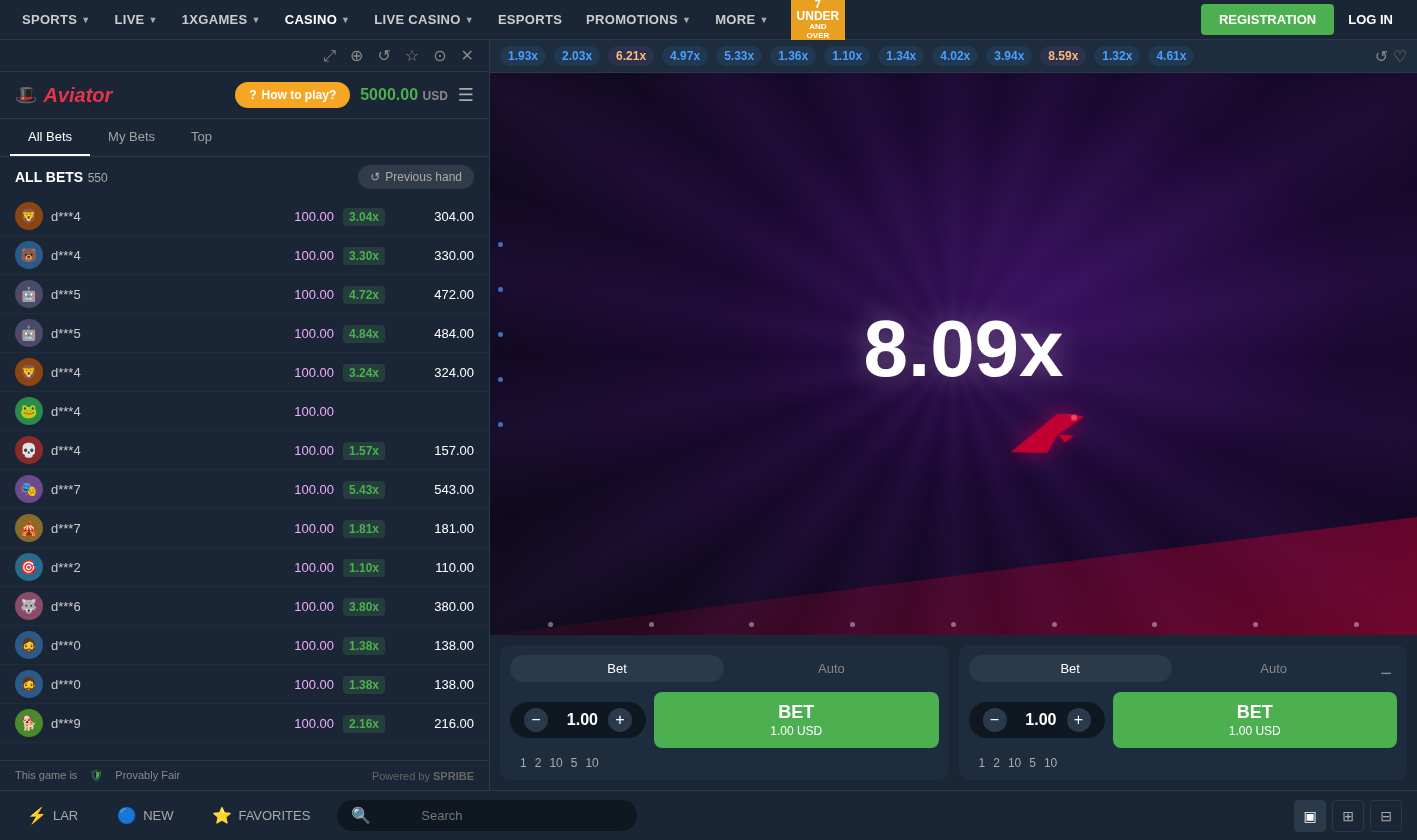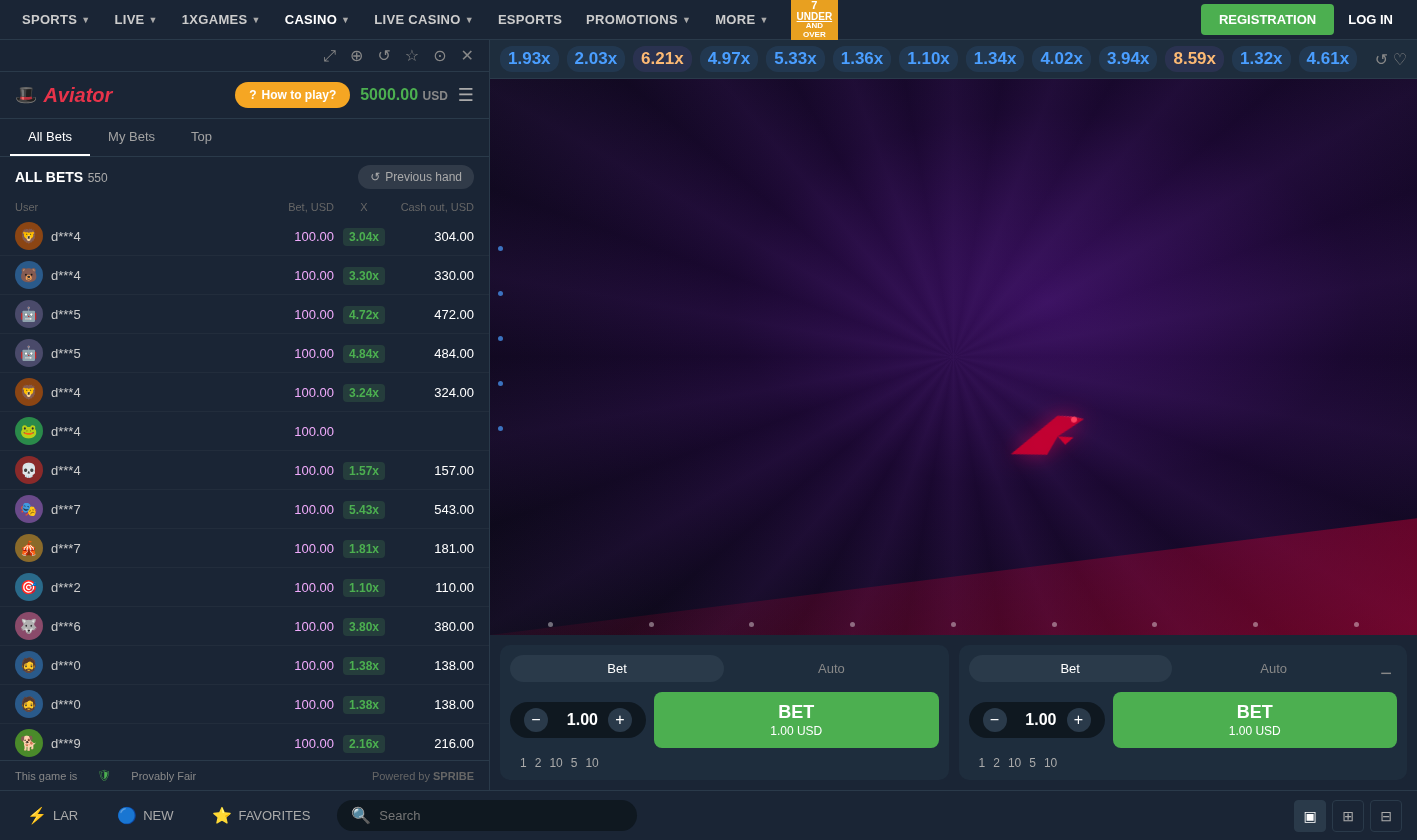--- a/index.html
+++ b/index.html
@@ -113,35 +113,35 @@
       font-size: 12px; font-weight: 700; padding: 2px 6px; border-radius: 4px;
     }
     .cashout-amount { width: 80px; text-align: right; color: #fff; font-size: 13px; }
 
     
     .left-panel-footer {
       padding: 8px 15px; border-top: 1px solid #2a3a4a;
       display: flex; align-items: center; justify-content: space-between;
       font-size: 11px; color: #666;
     }
-    .provably-fair { display: flex; align-items: center; gap: 20px; color: #888; }
+    .provably-fair { display: flex; gap: 12px; color: #888; }
     .shield-icon { color: #4caf50; }
 
     
     .right-panel {
       flex: 1; display: flex; flex-direction: column;
     }
 
     
     .multiplier-bar {
       display: flex; align-items: center; background: #1e2d3d; padding: 6px 10px;
       gap: 8px; border-bottom: 1px solid #2a3a4a; overflow: hidden;
     }
     .mult-chip {
-      font-size: 17px; font-weight: 700; padding: 3px 8px; border-radius: 12px;
+      font-size: 12px; font-weight: 700; padding: 3px 8px; border-radius: 12px;
       white-space: nowrap; cursor: pointer;
     }
     .mult-blue { color: #4a9eff; background: rgba(74,158,255,0.1); }
     .mult-purple { color: #fdba74; background: rgba(160,96,255,0.1); }
     .mult-scroll { color: #888; font-size: 16px; cursor: pointer; margin-left: auto; display: flex; align-items: center; gap: 4px; }
 
     
     .game-area {
       flex: 1; position: relative; background: radial-gradient(ellipse at 60% 40%, #3a1060 0%, #1a0830 40%, #0a0a15 100%);
       overflow: hidden;
@@ -228,21 +228,21 @@
       display: flex; align-items: center; gap: 6px; color: #aaa; font-size: 13px;
       cursor: pointer; padding: 8px 12px;
     }
     .bottom-nav-item .icon { font-size: 16px; }
     .search-bar {
       display: flex; align-items: center; background: #0f1820; border-radius: 20px;
       padding: 6px 14px; gap: 8px; flex: 1; max-width: 300px;
     }
     .search-bar input {
       background: transparent; border: none; color: #fff; font-size: 13px;
-      outline: none; flex: 1;
+      outline: none; flex: 1; margin-left: 42px;
     }
     .search-icon { color: #666; }
     .layout-btns { display: flex; gap: 6px; margin-left: auto; }
     .layout-btn {
       width: 32px; height: 32px; border-radius: 4px; border: 1px solid #2a3a4a;
       background: transparent; color: #aaa; cursor: pointer;
       display: flex; align-items: center; justify-content: center; font-size: 14px;
     }
     .layout-btn.active { background: #2a3a4a; color: #fff; }
 
@@ -289,21 +289,21 @@
     <span>PROMOTIONS</span>
     <span class="arrow">▼</span>
   </div>
   <div class="nav-item">
     <span>MORE</span>
     <span class="arrow">▼</span>
   </div>
   <div class="nav-logo">
     <div class="nav-logo-box">
       <div>7</div>
-      <div style="font-size:10px;text-decoration:underline;">UNDER</div>
+      <div style="font-size:12px;">UNDER</div>
       <div style="font-size:8px;">AND</div>
       <div style="font-size:8px;">OVER</div>
     </div>
   </div>
   <div class="nav-spacer"></div>
   <button class="btn-registration">REGISTRATION</button>
   <button class="btn-login">LOG IN</button>
 </div>
 
 <div class="main-content">
@@ -349,26 +349,20 @@
       <div>
         <span class="bets-title">ALL BETS</span>
         <span class="bets-count"> <span>550</span></span>
       </div>
       <button class="prev-hand-btn">
         <span>↺</span>
         <span>Previous hand</span>
       </button>
     </div>
 
-    <div class="col-headers">
-      <div class="col-user">User</div>
-      <div class="col-bet">Bet, USD</div>
-      <div class="col-x">X</div>
-      <div class="col-cashout">Cash out, USD</div>
-    </div>
 
     <div class="bets-list" id="bets-list">
         <div class="bet-row">
           <div class="user-avatar av1">🦁</div>
           <div class="user-name">d***4</div>
           <div class="bet-amount">100.00</div>
           <div class="multiplier-badge"><span>3.04x</span></div>
           <div class="cashout-amount">304.00</div>
         </div>
         <div class="bet-row">
@@ -498,20 +492,21 @@
 
     <div class="game-area">
       <div class="game-rays"></div>
       <div class="side-dots">
         <div class="side-dot"></div>
         <div class="side-dot"></div>
         <div class="side-dot"></div>
         <div class="side-dot"></div>
         <div class="side-dot"></div>
       </div>
+      <div class="multiplier-display">8.09x</div>
       <div class="red-line"></div>
 
       <div class="airplane">
         <svg width="90" height="50" viewBox="0 0 90 50" fill="none">
           <path d="M5 35 L60 10 L85 20 L55 30 L40 45 Z" fill="#cc0030" opacity="0.9"></path>
           <path d="M60 10 L85 20 L75 15 Z" fill="#ff2050"></path>
           <path d="M55 30 L70 35 L60 40 Z" fill="#cc0030"></path>
           <circle cx="75" cy="18" r="3" fill="#ff4060"></circle>
         </svg>
       </div>

